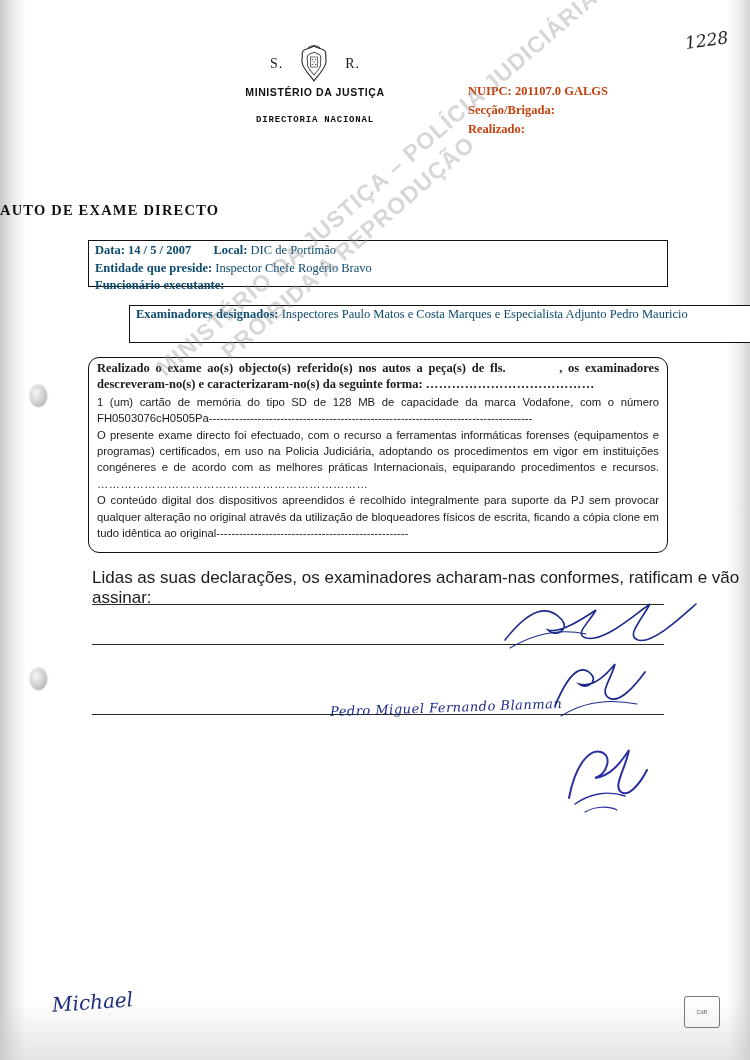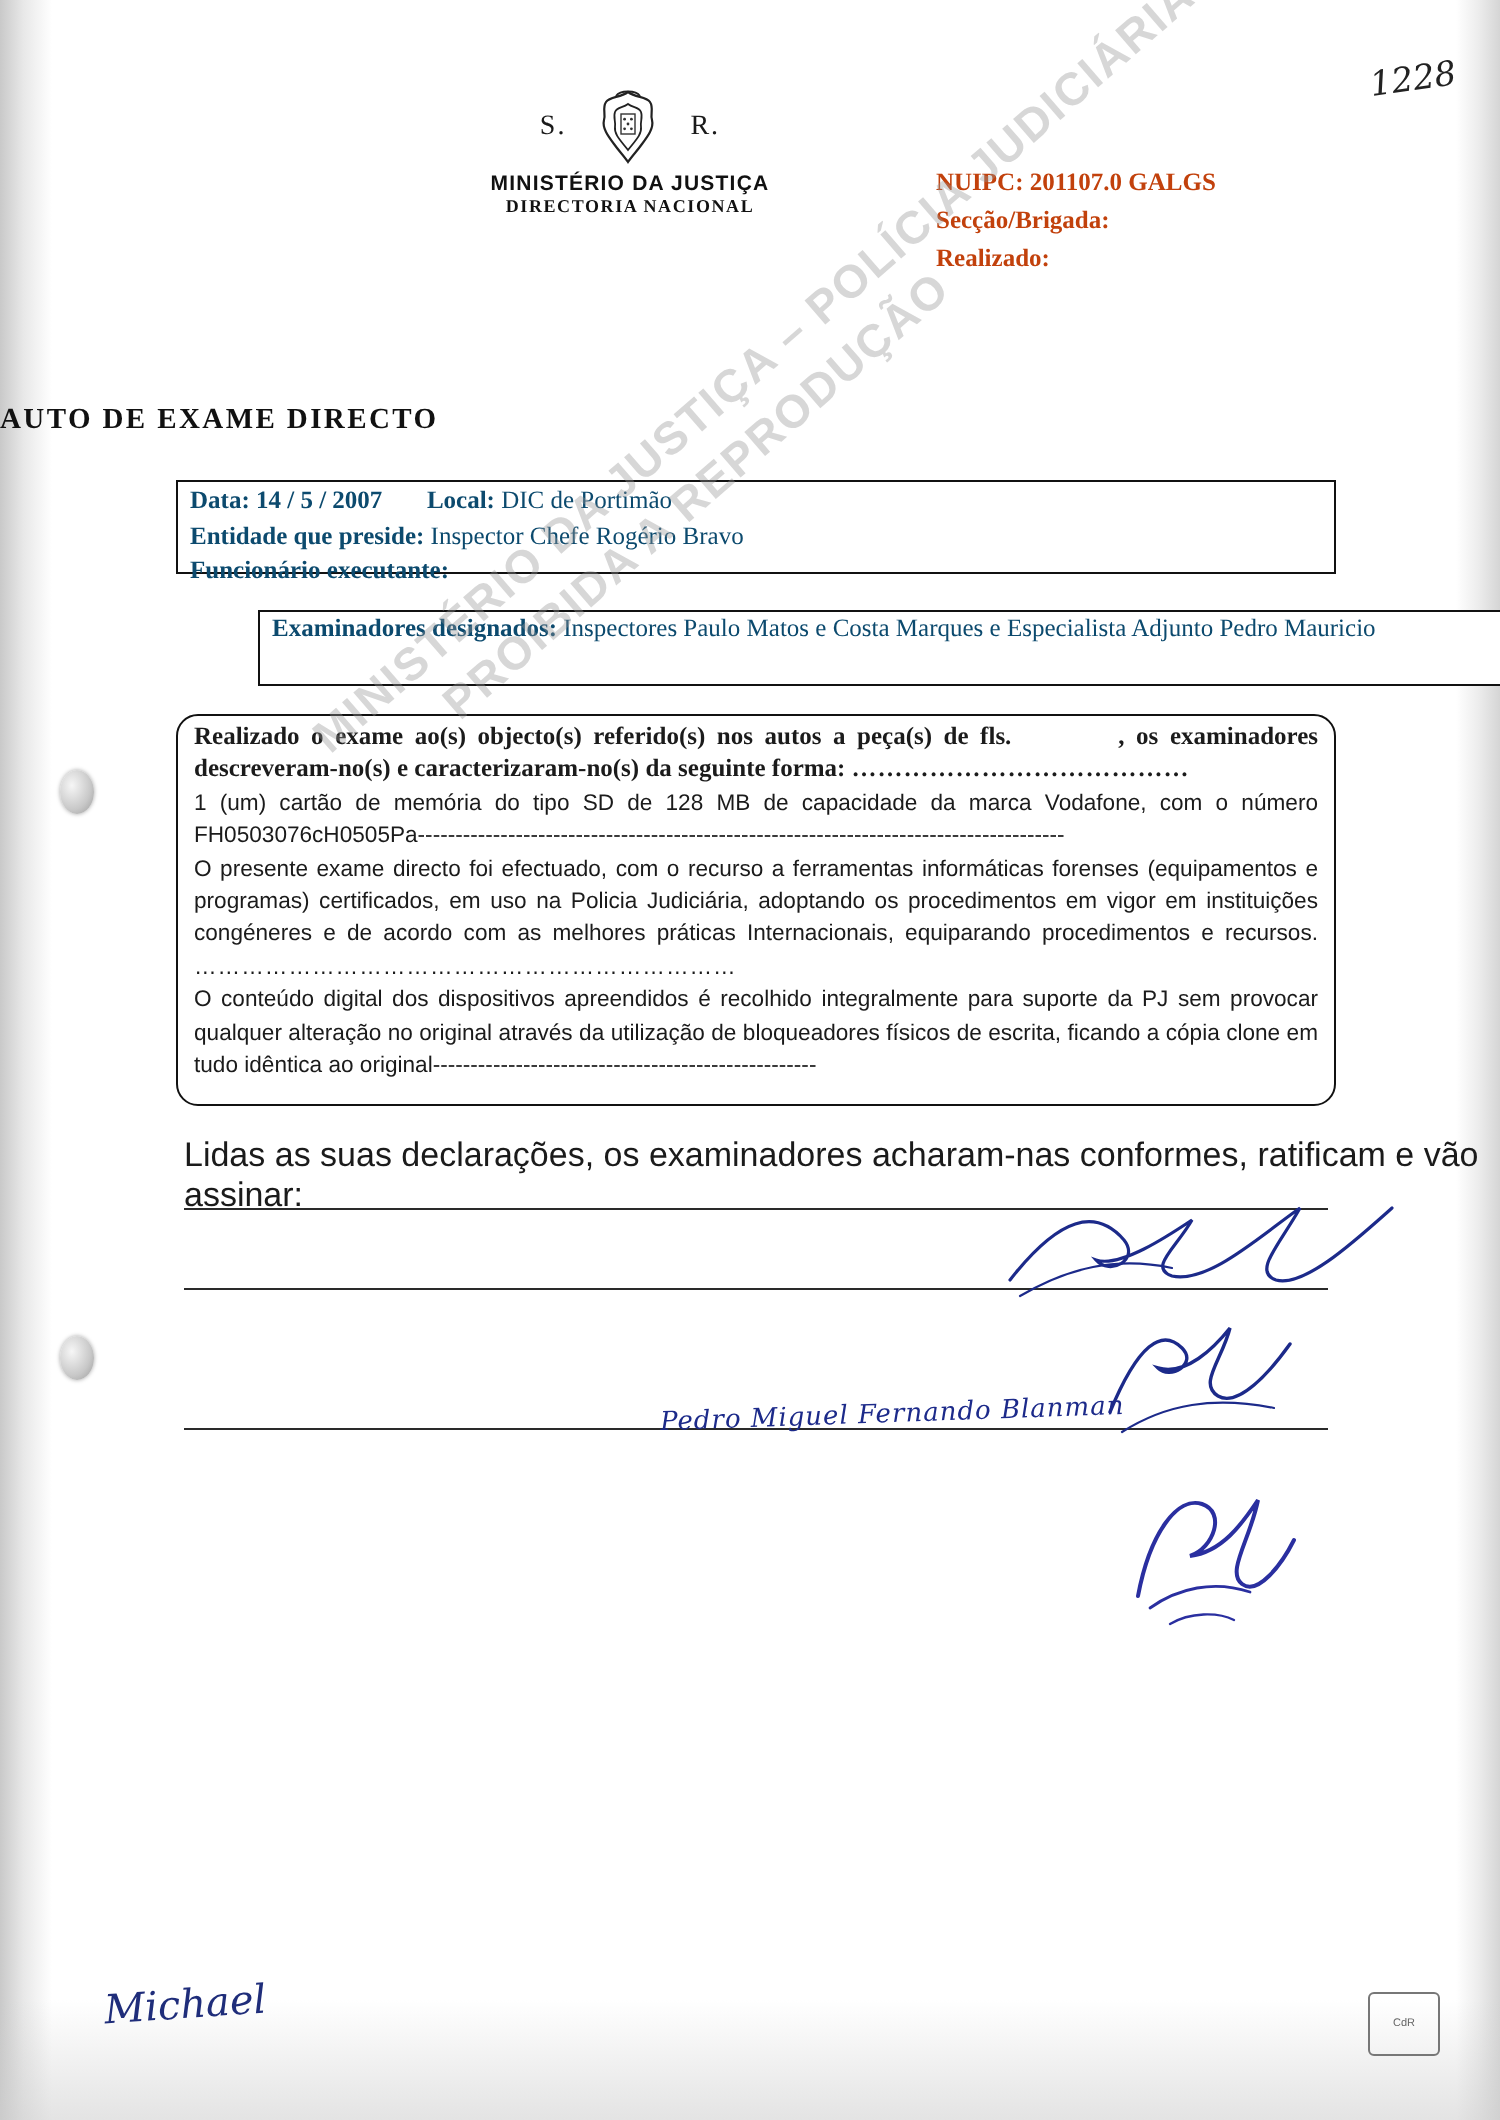--- a/index.html
+++ b/index.html
@@ -84,21 +84,22 @@
     font-size: 19px;
     letter-spacing: 1.6px;
     margin-top: 17px;
     font-family: "Liberation Serif", serif;
     color: #111;
   }
   .pj-sub {
     font-size: 9px;
     font-weight: bold;
     letter-spacing: 0.8px;
-    font-family: Liberation Serif, serif;
+    margin-top: 17px;
+    font-family: Liberation Mono, monospace;
     color: #111;
   }
   .nuipc-block {
     position: absolute;
     left: 468px; top: 38px;
     font-size: 12.5px;
     line-height: 19px;
     color: #c2410c;
   }
   .nuipc-block b { font-weight: bold; }

